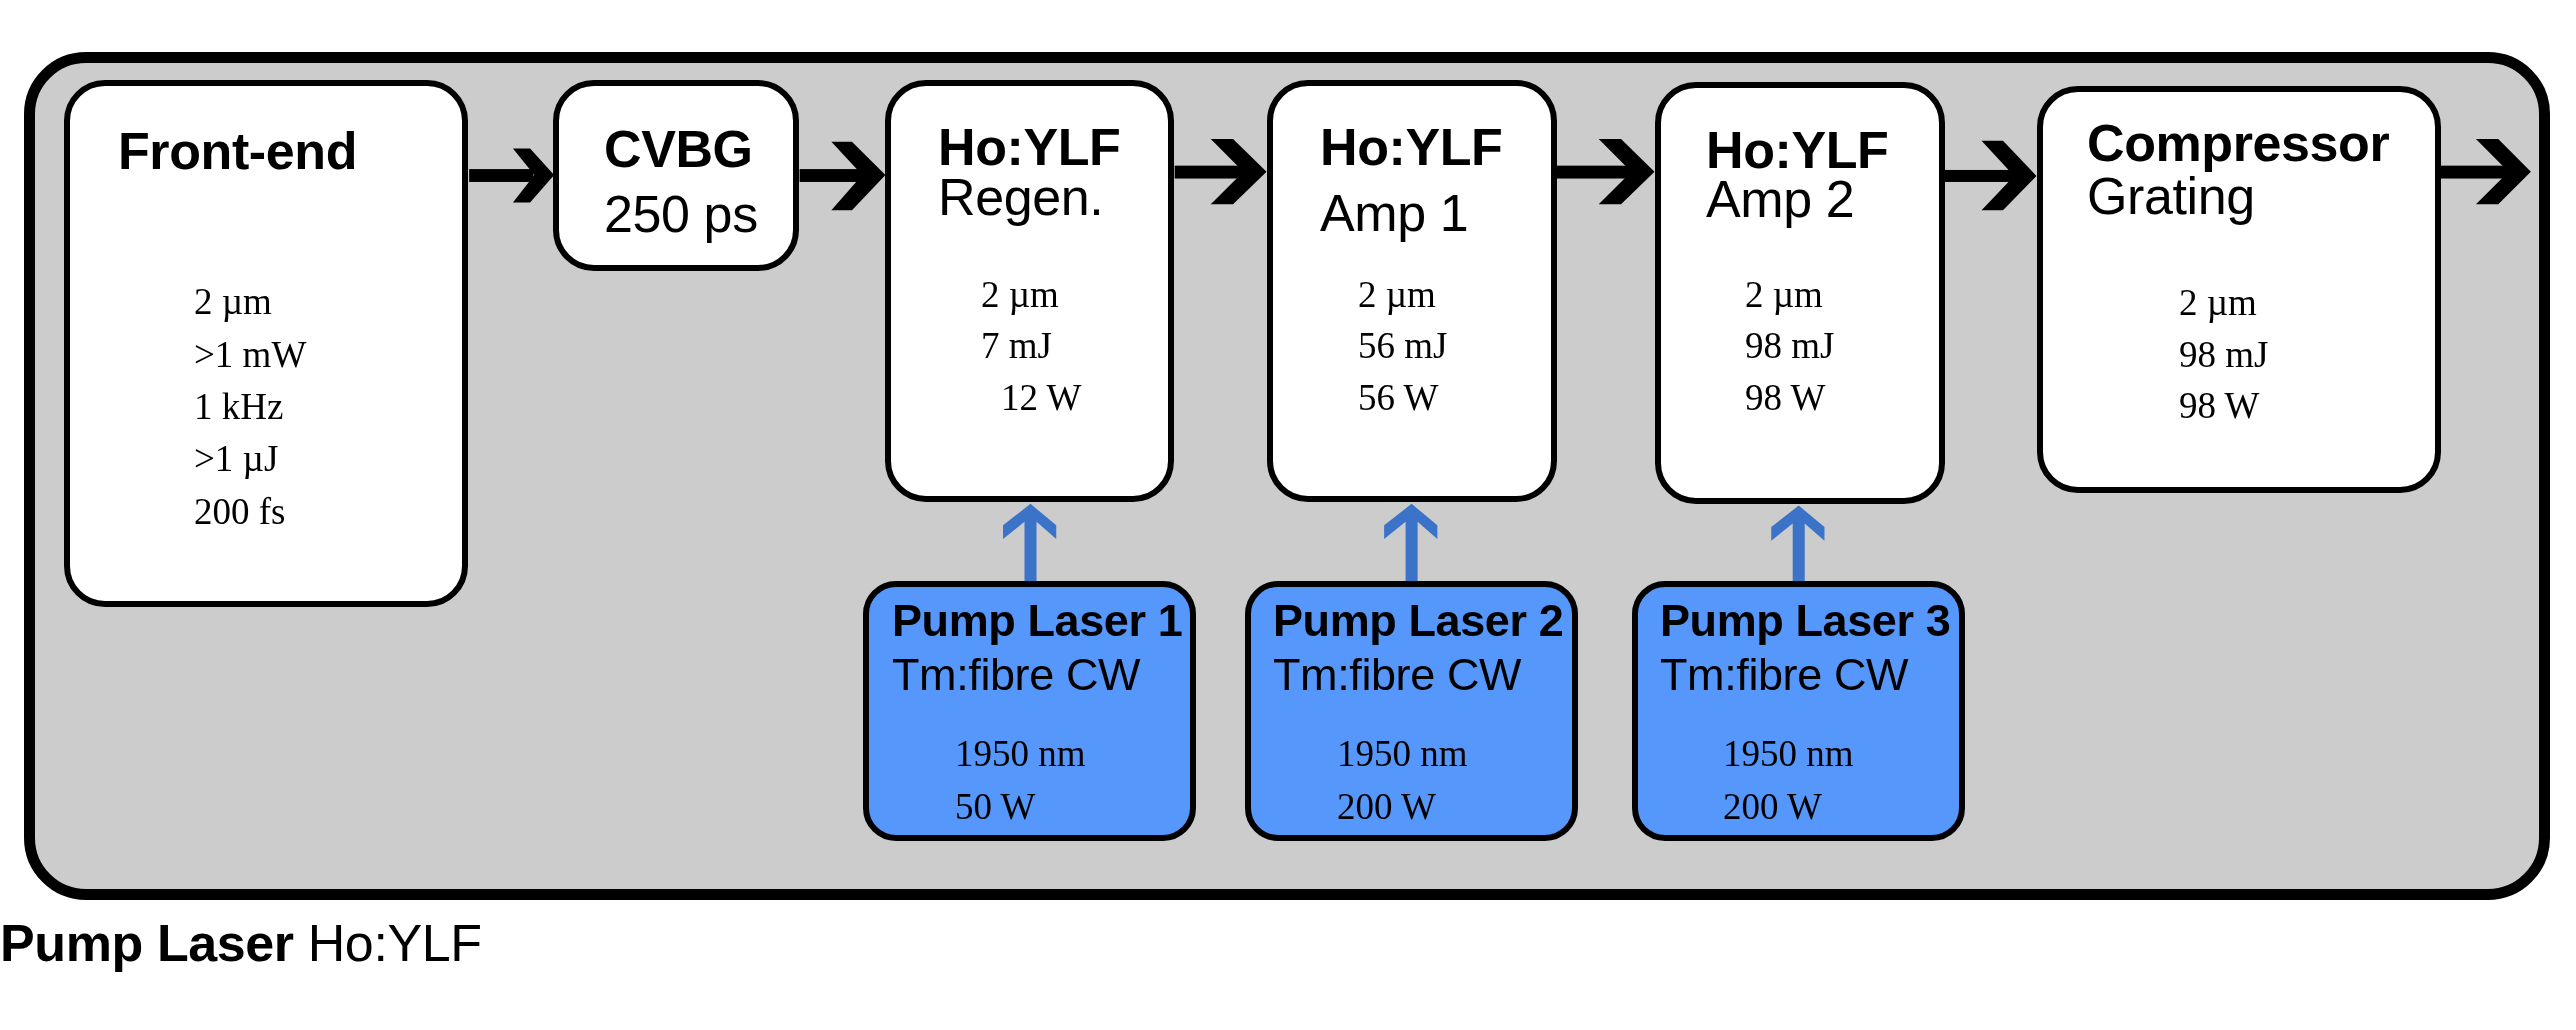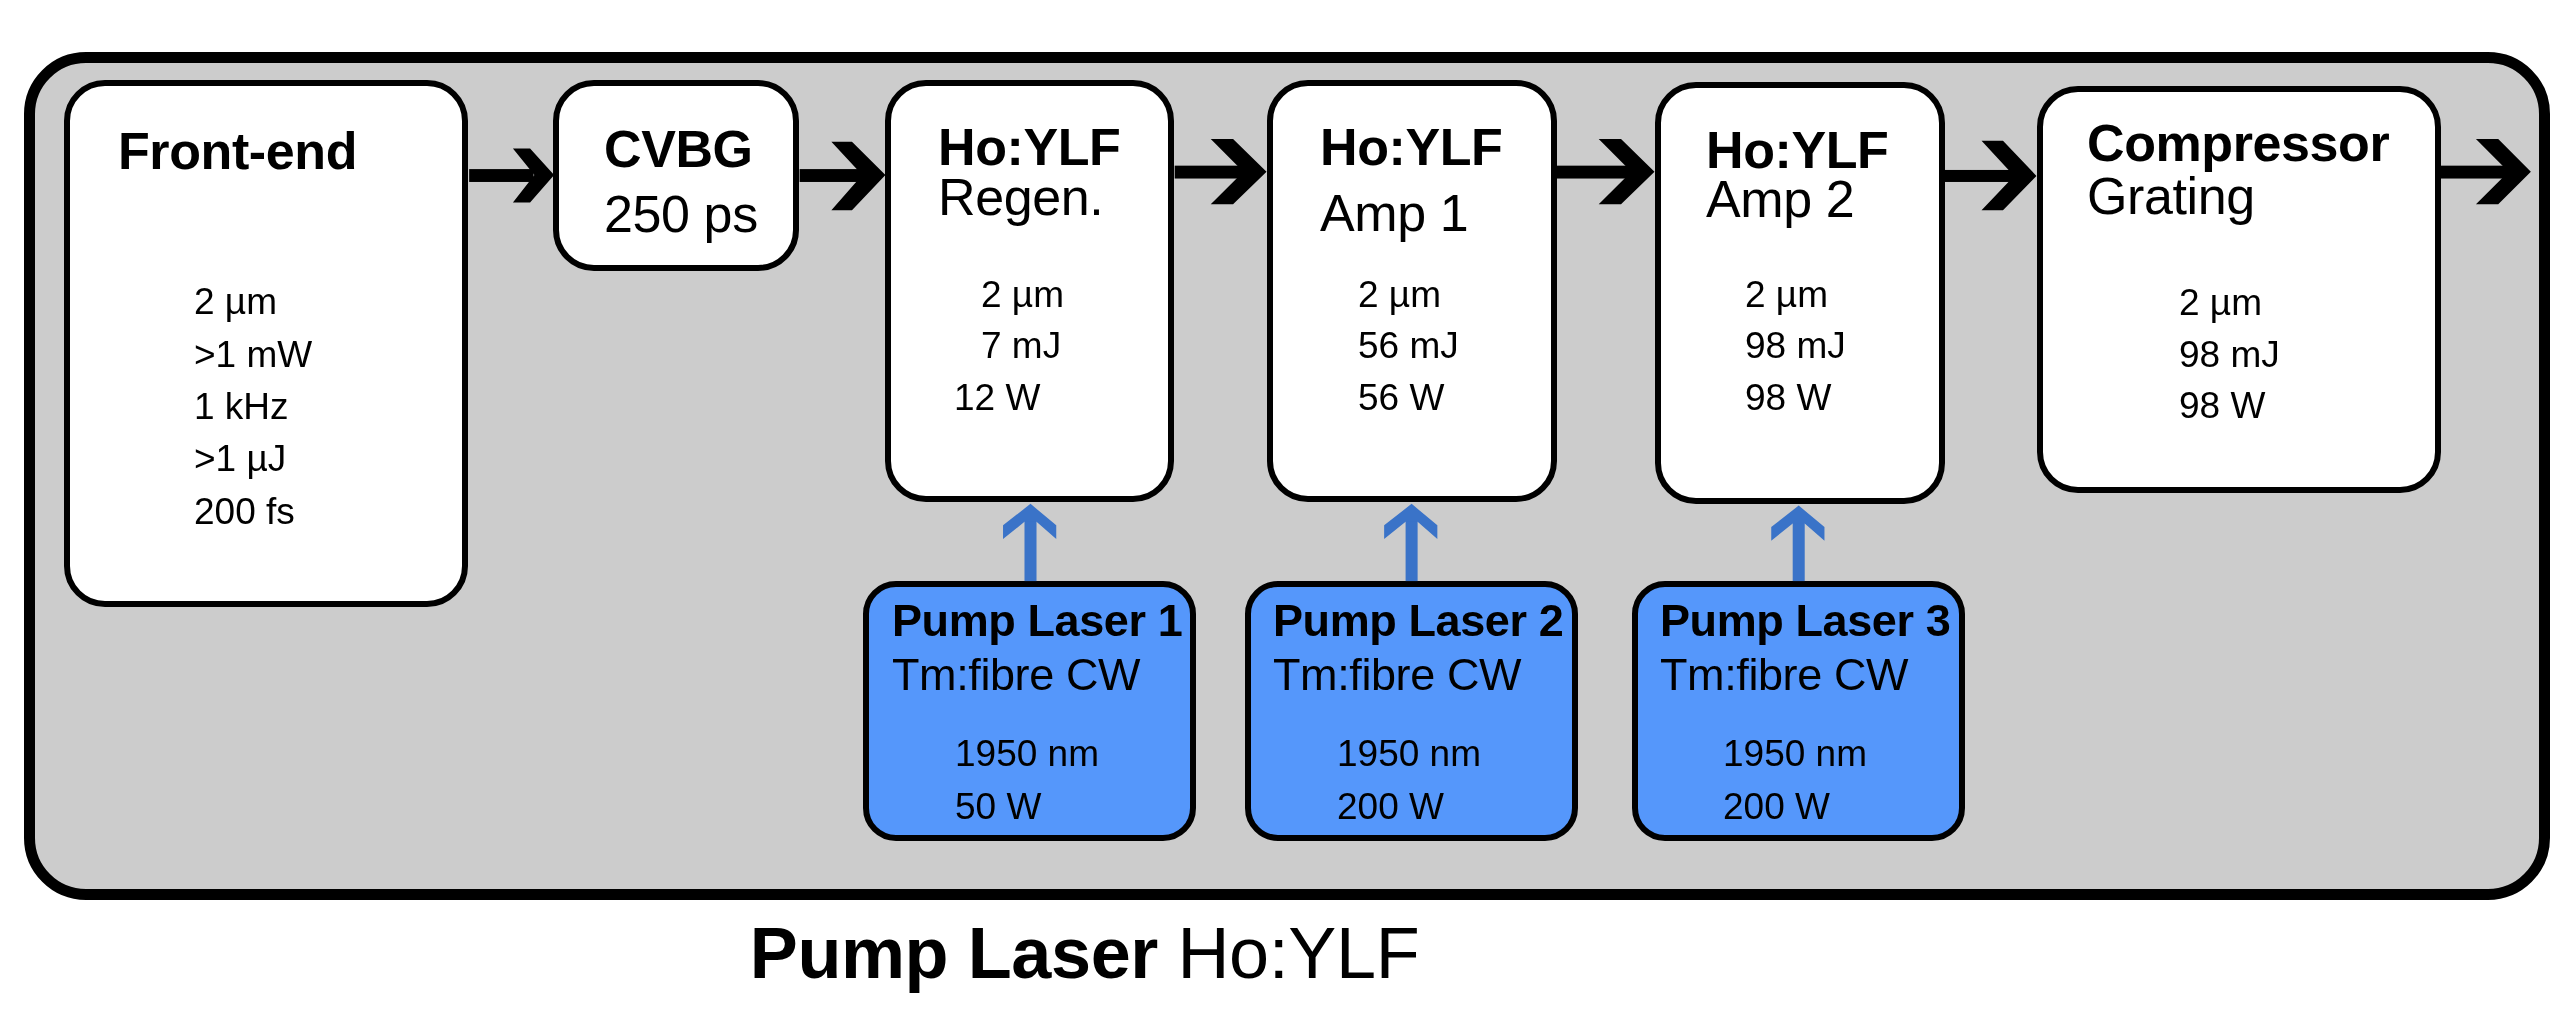--- a/index.html
+++ b/index.html
@@ -7,24 +7,24 @@
          font-family: "Liberation Sans", sans-serif; color: #000; }
   .frame { position: absolute; left: 24px; top: 52px; width: 2526px; height: 848px;
            box-sizing: border-box; border: 11px solid #000; border-radius: 62px;
            background: #cccccc; }
   .box { position: absolute; box-sizing: border-box; border: 6px solid #000;
          border-radius: 41px; background: #ffffff; }
   .pump { background: #5597fb; border-radius: 33px; }
   .t { position: absolute; white-space: nowrap; line-height: 1; }
   .bold { font-weight: bold; }
   .title { font-size: 52px; letter-spacing: -0.4px; }
-  .body-line { font-size: 37px; }
+  .body-line { font-size: 37px; font-family: Liberation Serif, serif; }
   .pump-title { font-size: 45px; letter-spacing: -0.4px; }
-  .caption { position: absolute; left: 0; width: 2169px; top: 917px; text-align: center;
-             font-size: 72px; line-height: 1; white-space: nowrap; letter-spacing: -0.4px; }
+  .caption { position: absolute; left: 0; width: 2169px; top: 917px; text-align: left;
+             font-size: 52px; line-height: 1; white-space: nowrap; letter-spacing: -0.4px; }
   svg.overlay { position: absolute; left: 0; top: 0; width: 2576px; height: 1030px; pointer-events: none; }
 </style>
 </head>
 <body>
 
 <div class="frame"></div>
 
 <div class="box" style="left:64px;top:80px;width:404px;height:527px;"></div>
 <div class="t bold title" style="left:118px;top:125px;">Front-end</div>
 <div class="t body-line" style="left:194px;top:283px;">2 µm</div>
@@ -35,21 +35,21 @@
 
 <div class="box" style="left:553px;top:80px;width:246px;height:191px;"></div>
 <div class="t bold title" style="left:604px;top:123px;">CVBG</div>
 <div class="t title" style="left:604px;top:176px;margin-top:12px;">250 ps</div>
 
 <div class="box" style="left:885px;top:80px;width:289px;height:422px;"></div>
 <div class="t bold title" style="left:938px;top:121px;">Ho:YLF</div>
 <div class="t title" style="left:938px;top:171px;">Regen.</div>
 <div class="t body-line" style="left:981px;top:276px;">2 µm</div>
 <div class="t body-line" style="left:981px;top:327px;">7 mJ</div>
-<div class="t body-line" style="left:954px;top:379px;">12 W</div>
+<div class="t body-line" style="left:1001px;top:379px;">12 W</div>
 
 <div class="box" style="left:1267px;top:80px;width:290px;height:422px;"></div>
 <div class="t bold title" style="left:1320px;top:121px;">Ho:YLF</div>
 <div class="t title" style="left:1320px;top:187px;">Amp 1</div>
 <div class="t body-line" style="left:1358px;top:276px;">2 µm</div>
 <div class="t body-line" style="left:1358px;top:327px;text-align:right;">56 mJ</div>
 <div class="t body-line" style="left:1358px;top:379px;">56 W</div>
 
 <div class="box" style="left:1655px;top:82px;width:290px;height:422px;"></div>
 <div class="t bold title" style="left:1706px;top:124px;">Ho:YLF</div>

